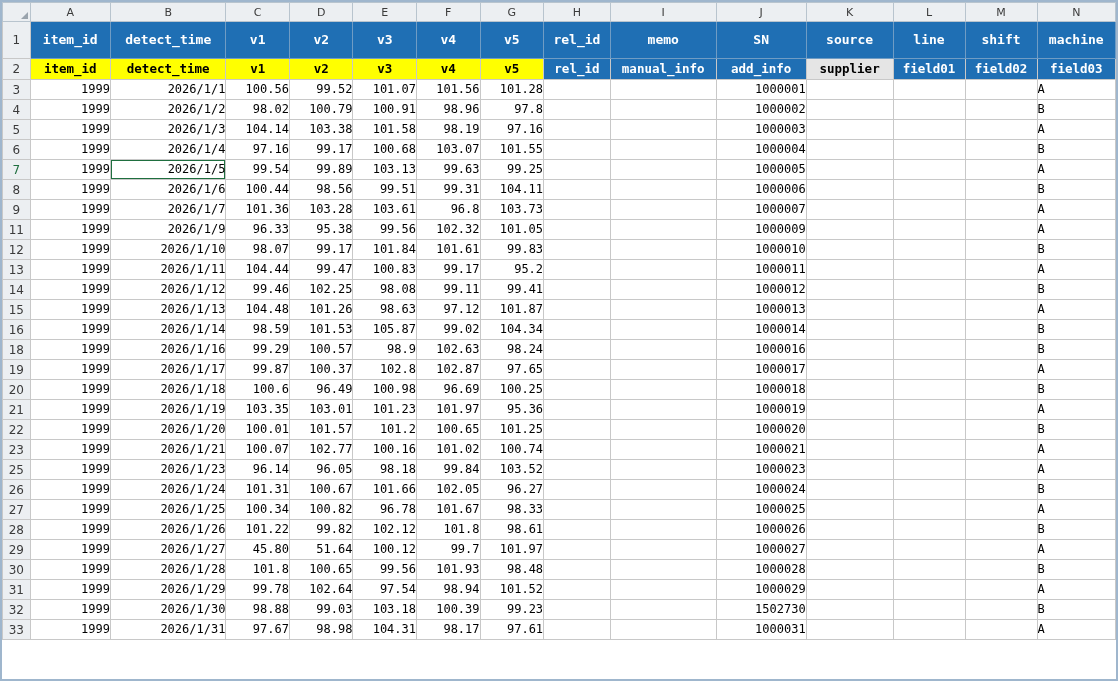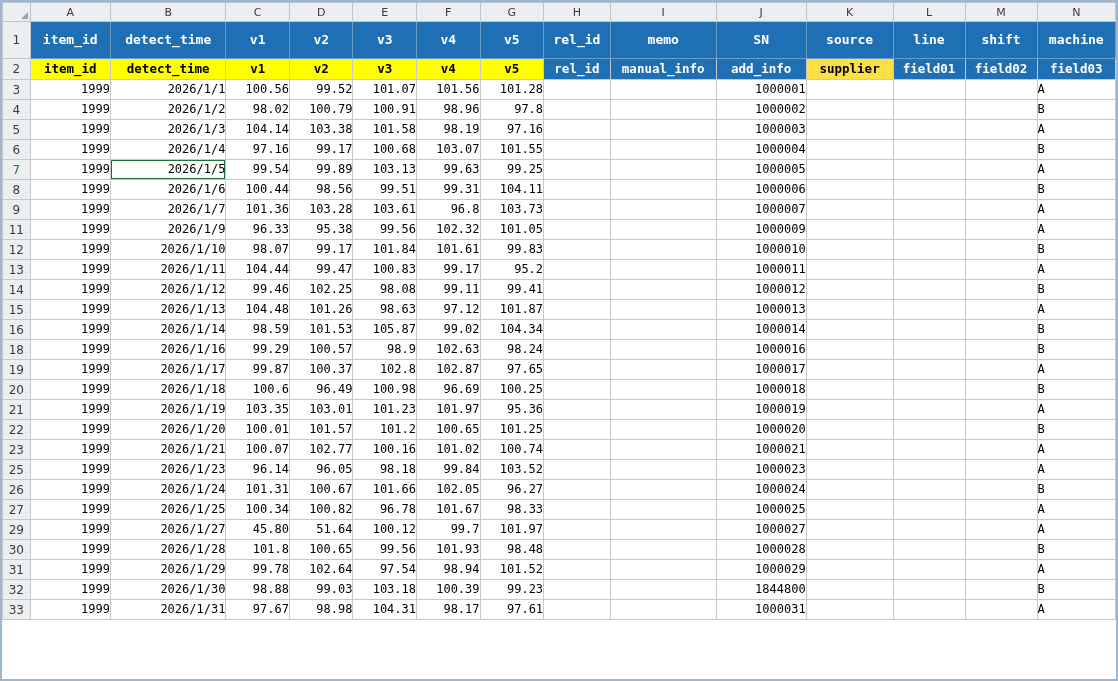--- a/index.html
+++ b/index.html
@@ -96,21 +96,21 @@
   
   tr.r2 td.cell {
     font-weight: bold;
     text-align: center;
     height: 20px;
     line-height: 20px;
     font-size: 12.5px;
   }
   td.y { background: #ffff00; color: #000000; }
   td.b { background: #1f6fb4; color: #ffffff; border: 1px solid #6f9cc4; }
-  td.w { background: #fde047; color: #000000; }
+  td.w { background: #e5e5e5; color: #000000; }
 
   
   tr.sel td.cell.selmark {
     box-shadow: inset 0 0 0 1px #1f6f3f;
   }
 </style>
 </head>
 <body>
 
 <div id="sheet">
@@ -554,20 +554,37 @@
           <td class="cell num">98.33</td>
           <td class="cell txt"></td>
           <td class="cell txt"></td>
           <td class="cell num">1000025</td>
           <td class="cell txt"></td>
           <td class="cell txt"></td>
           <td class="cell txt"></td>
           <td class="cell txt">A</td>
         </tr>
         <tr>
+          <td class="rowhead">28</td>
+          <td class="cell num">1999</td>
+          <td class="cell num">2026/1/26</td>
+          <td class="cell num">101.22</td>
+          <td class="cell num">99.82</td>
+          <td class="cell num">102.12</td>
+          <td class="cell num">101.8</td>
+          <td class="cell num">98.61</td>
+          <td class="cell txt"></td>
+          <td class="cell txt"></td>
+          <td class="cell num">1000026</td>
+          <td class="cell txt"></td>
+          <td class="cell txt"></td>
+          <td class="cell txt"></td>
+          <td class="cell txt">B</td>
+        </tr>
+        <tr>
           <td class="rowhead">29</td>
           <td class="cell num">1999</td>
           <td class="cell num">2026/1/27</td>
           <td class="cell num">45.80</td>
           <td class="cell num">51.64</td>
           <td class="cell num">100.12</td>
           <td class="cell num">99.7</td>
           <td class="cell num">101.97</td>
           <td class="cell txt"></td>
           <td class="cell txt"></td>
@@ -615,21 +632,21 @@
           <td class="rowhead">32</td>
           <td class="cell num">1999</td>
           <td class="cell num">2026/1/30</td>
           <td class="cell num">98.88</td>
           <td class="cell num">99.03</td>
           <td class="cell num">103.18</td>
           <td class="cell num">100.39</td>
           <td class="cell num">99.23</td>
           <td class="cell txt"></td>
           <td class="cell txt"></td>
-          <td class="cell num">1844800</td>
+          <td class="cell num">1502730</td>
           <td class="cell txt"></td>
           <td class="cell txt"></td>
           <td class="cell txt"></td>
           <td class="cell txt">B</td>
         </tr>
         <tr>
           <td class="rowhead">33</td>
           <td class="cell num">1999</td>
           <td class="cell num">2026/1/31</td>
           <td class="cell num">97.67</td>

